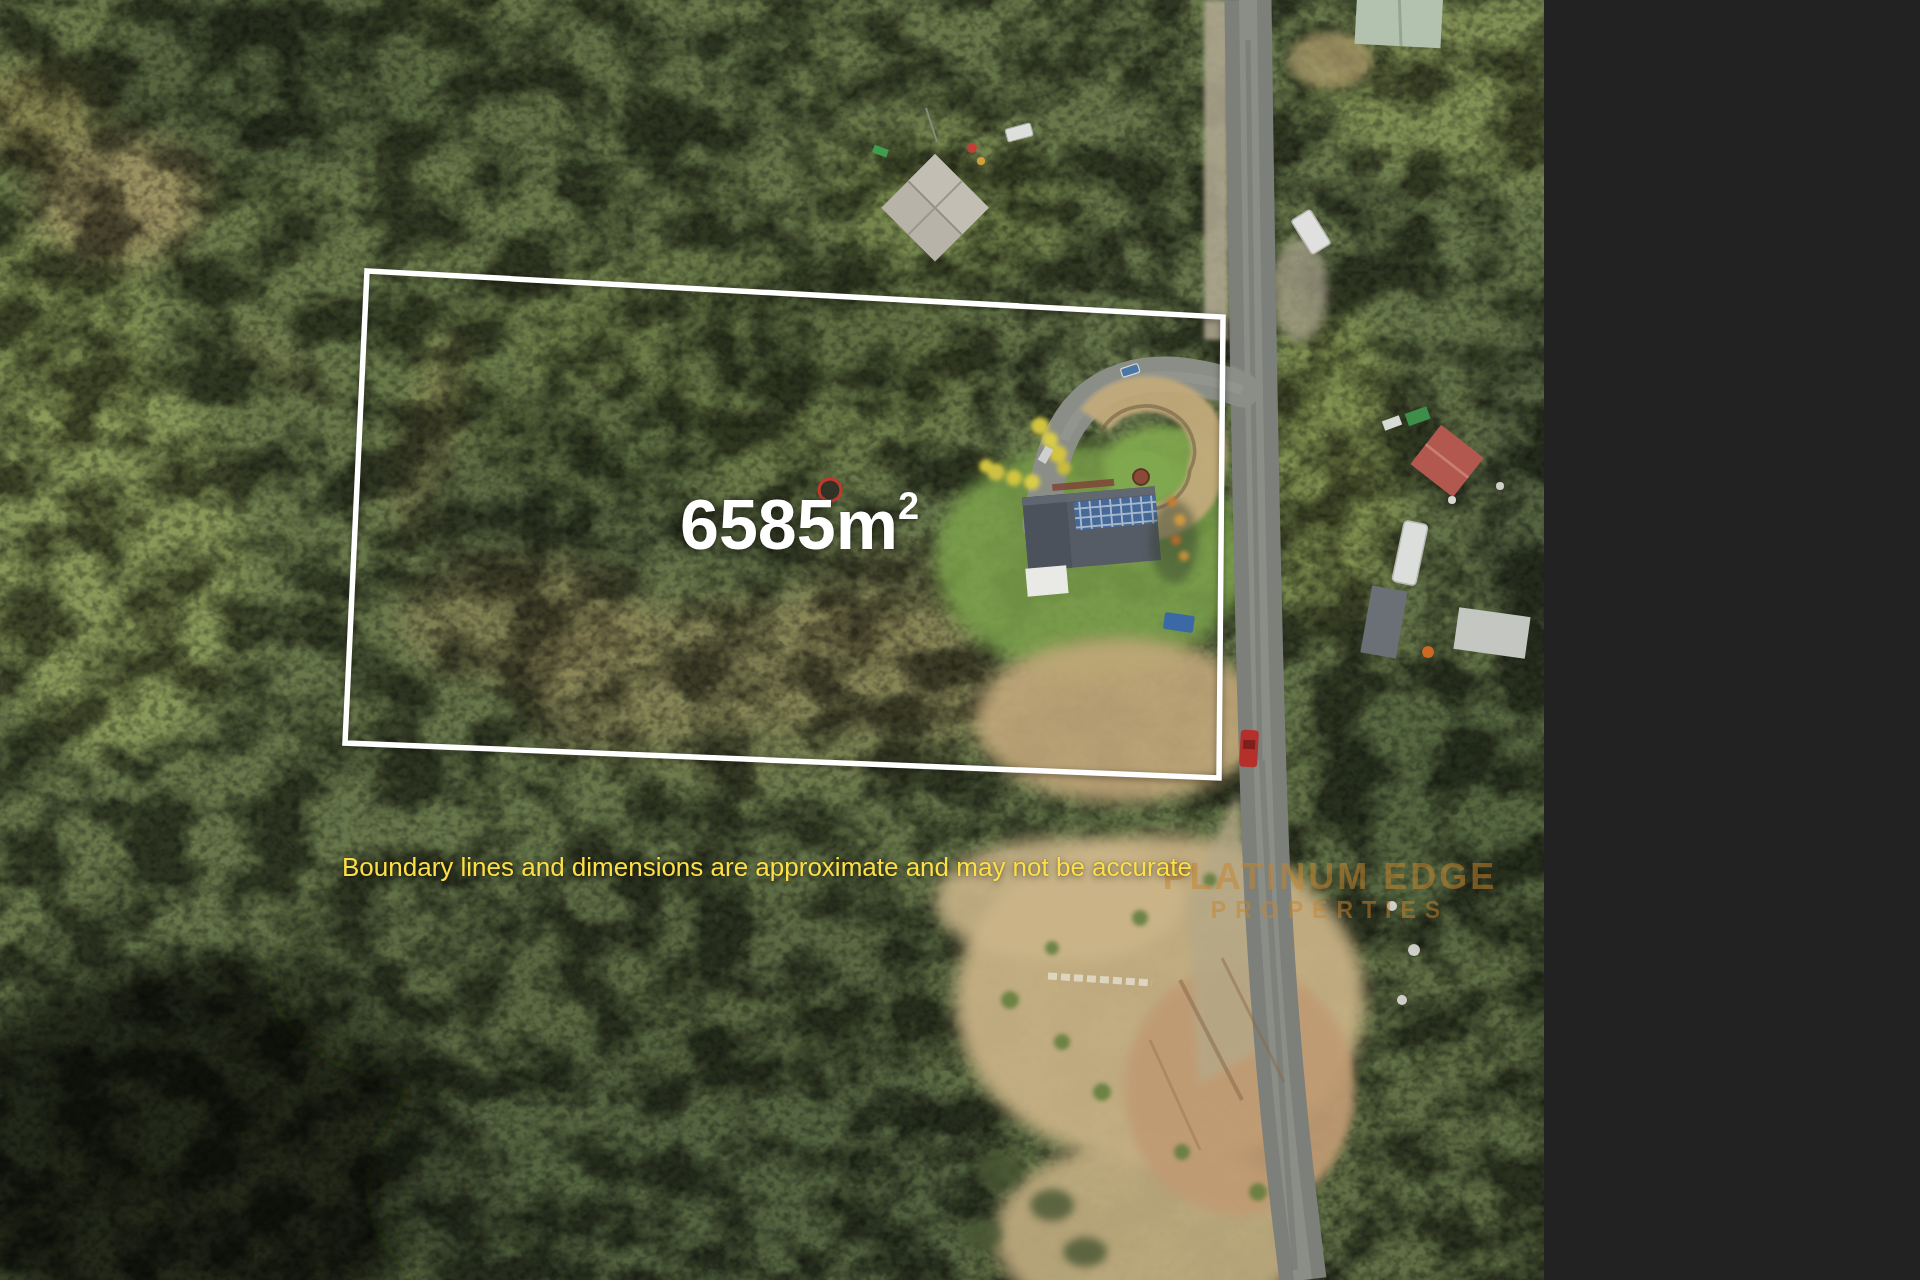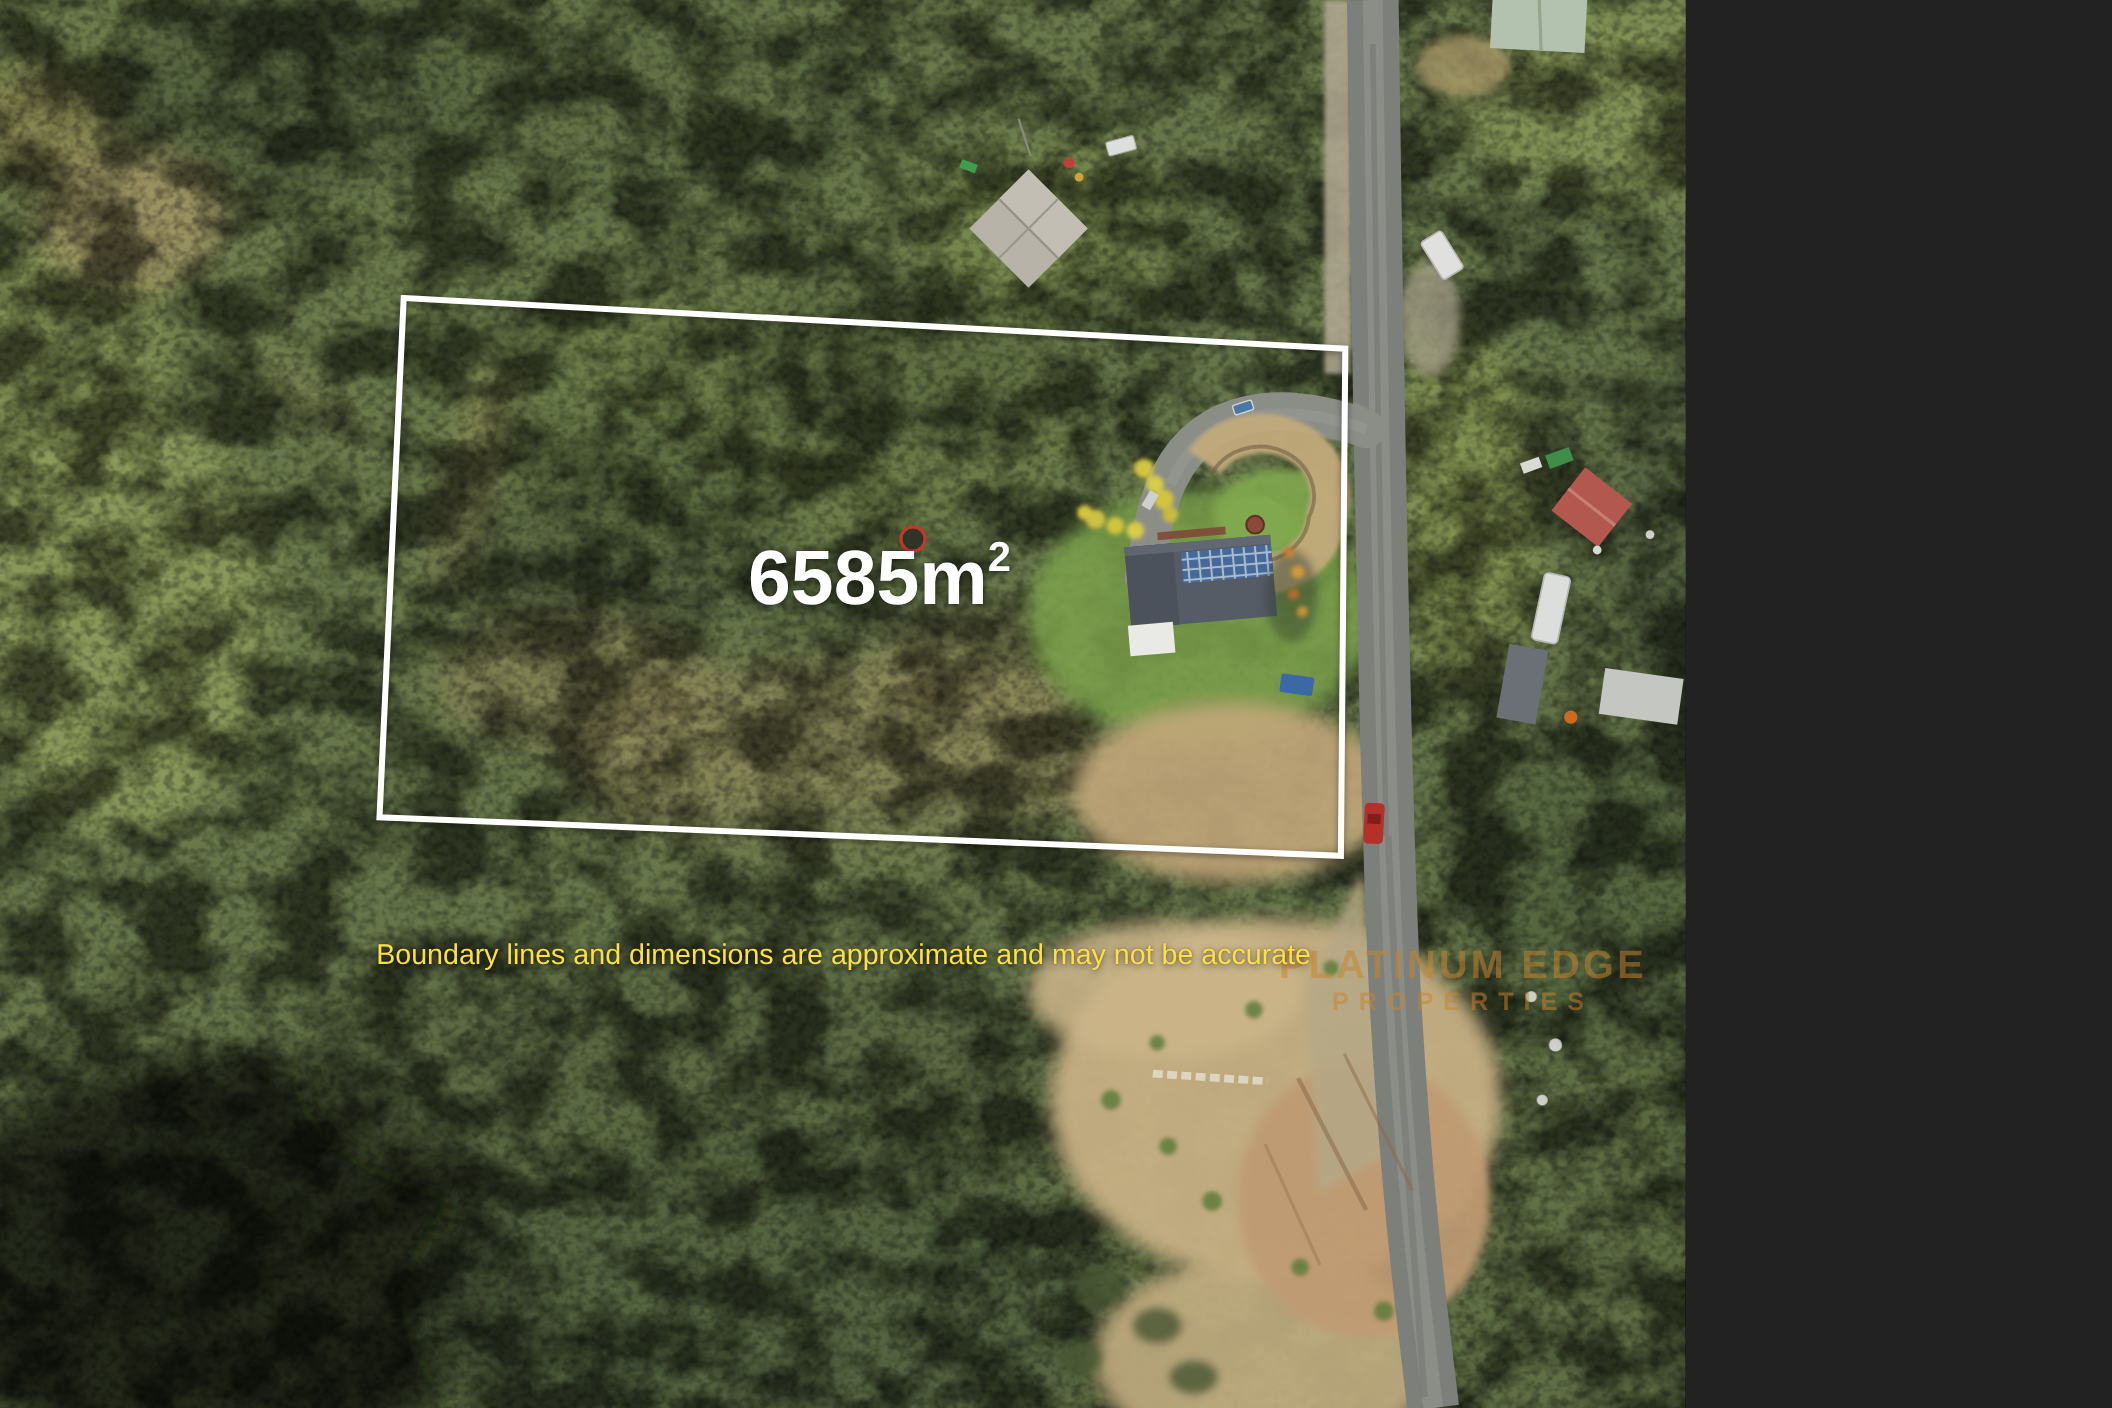--- a/index.html
+++ b/index.html
@@ -1,19 +1,20 @@
 <!DOCTYPE html>
 <html><head>
 <meta charset="utf-8">
 <style>
   html,body{margin:0;padding:0;background:#222;}
   .stage{
     position:relative;width:1532px;height:1280px;overflow:hidden;
     font-family:"Liberation Sans",sans-serif;
     background:#69784a;
+    padding-left:12px;
   }
   .photo-svg{position:absolute;left:0;top:0;z-index:1;}
   .boundary-svg{position:absolute;left:0;top:0;z-index:5;}
   .area-label{
     position:absolute;left:680px;top:490px;z-index:7;
     color:#ffffff;font-size:70px;font-weight:600;letter-spacing:0px;line-height:1;
     text-shadow:0 2px 8px rgba(0,0,0,.45), 0 0 2px rgba(0,0,0,.3);
     white-space:nowrap;
   }
   .area-label sup{font-size:38px;position:relative;top:-6px;vertical-align:super;}

